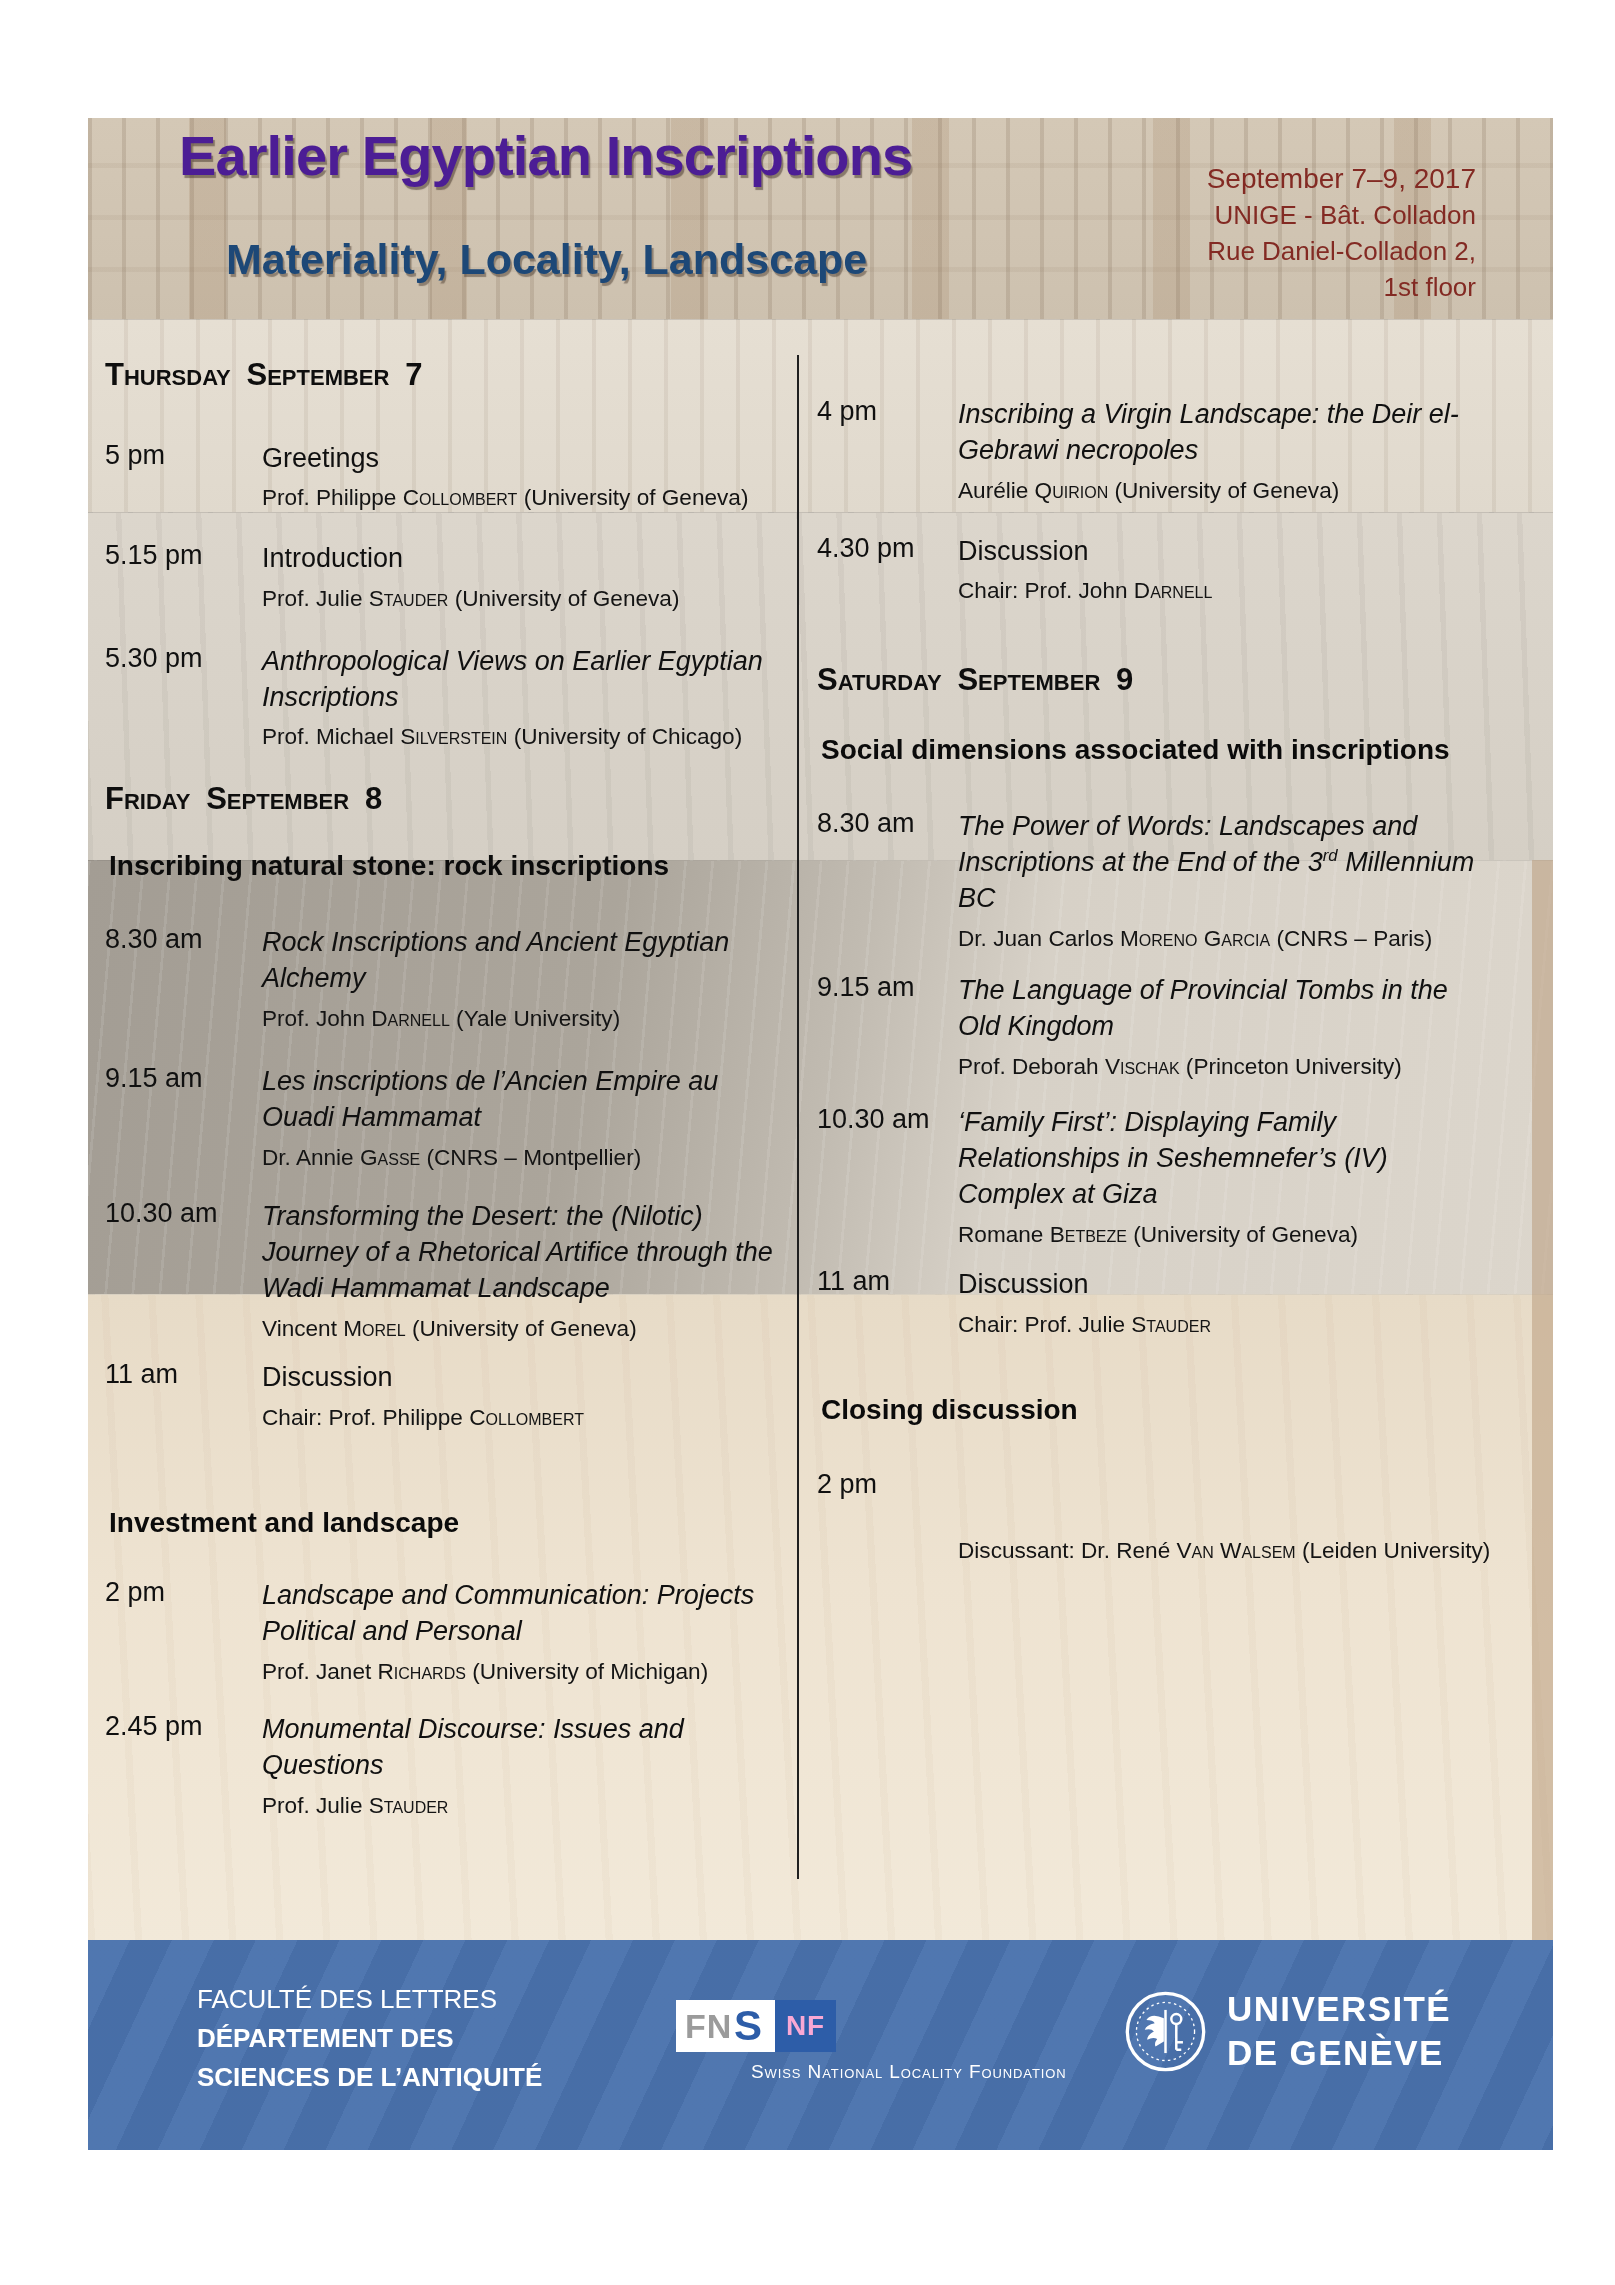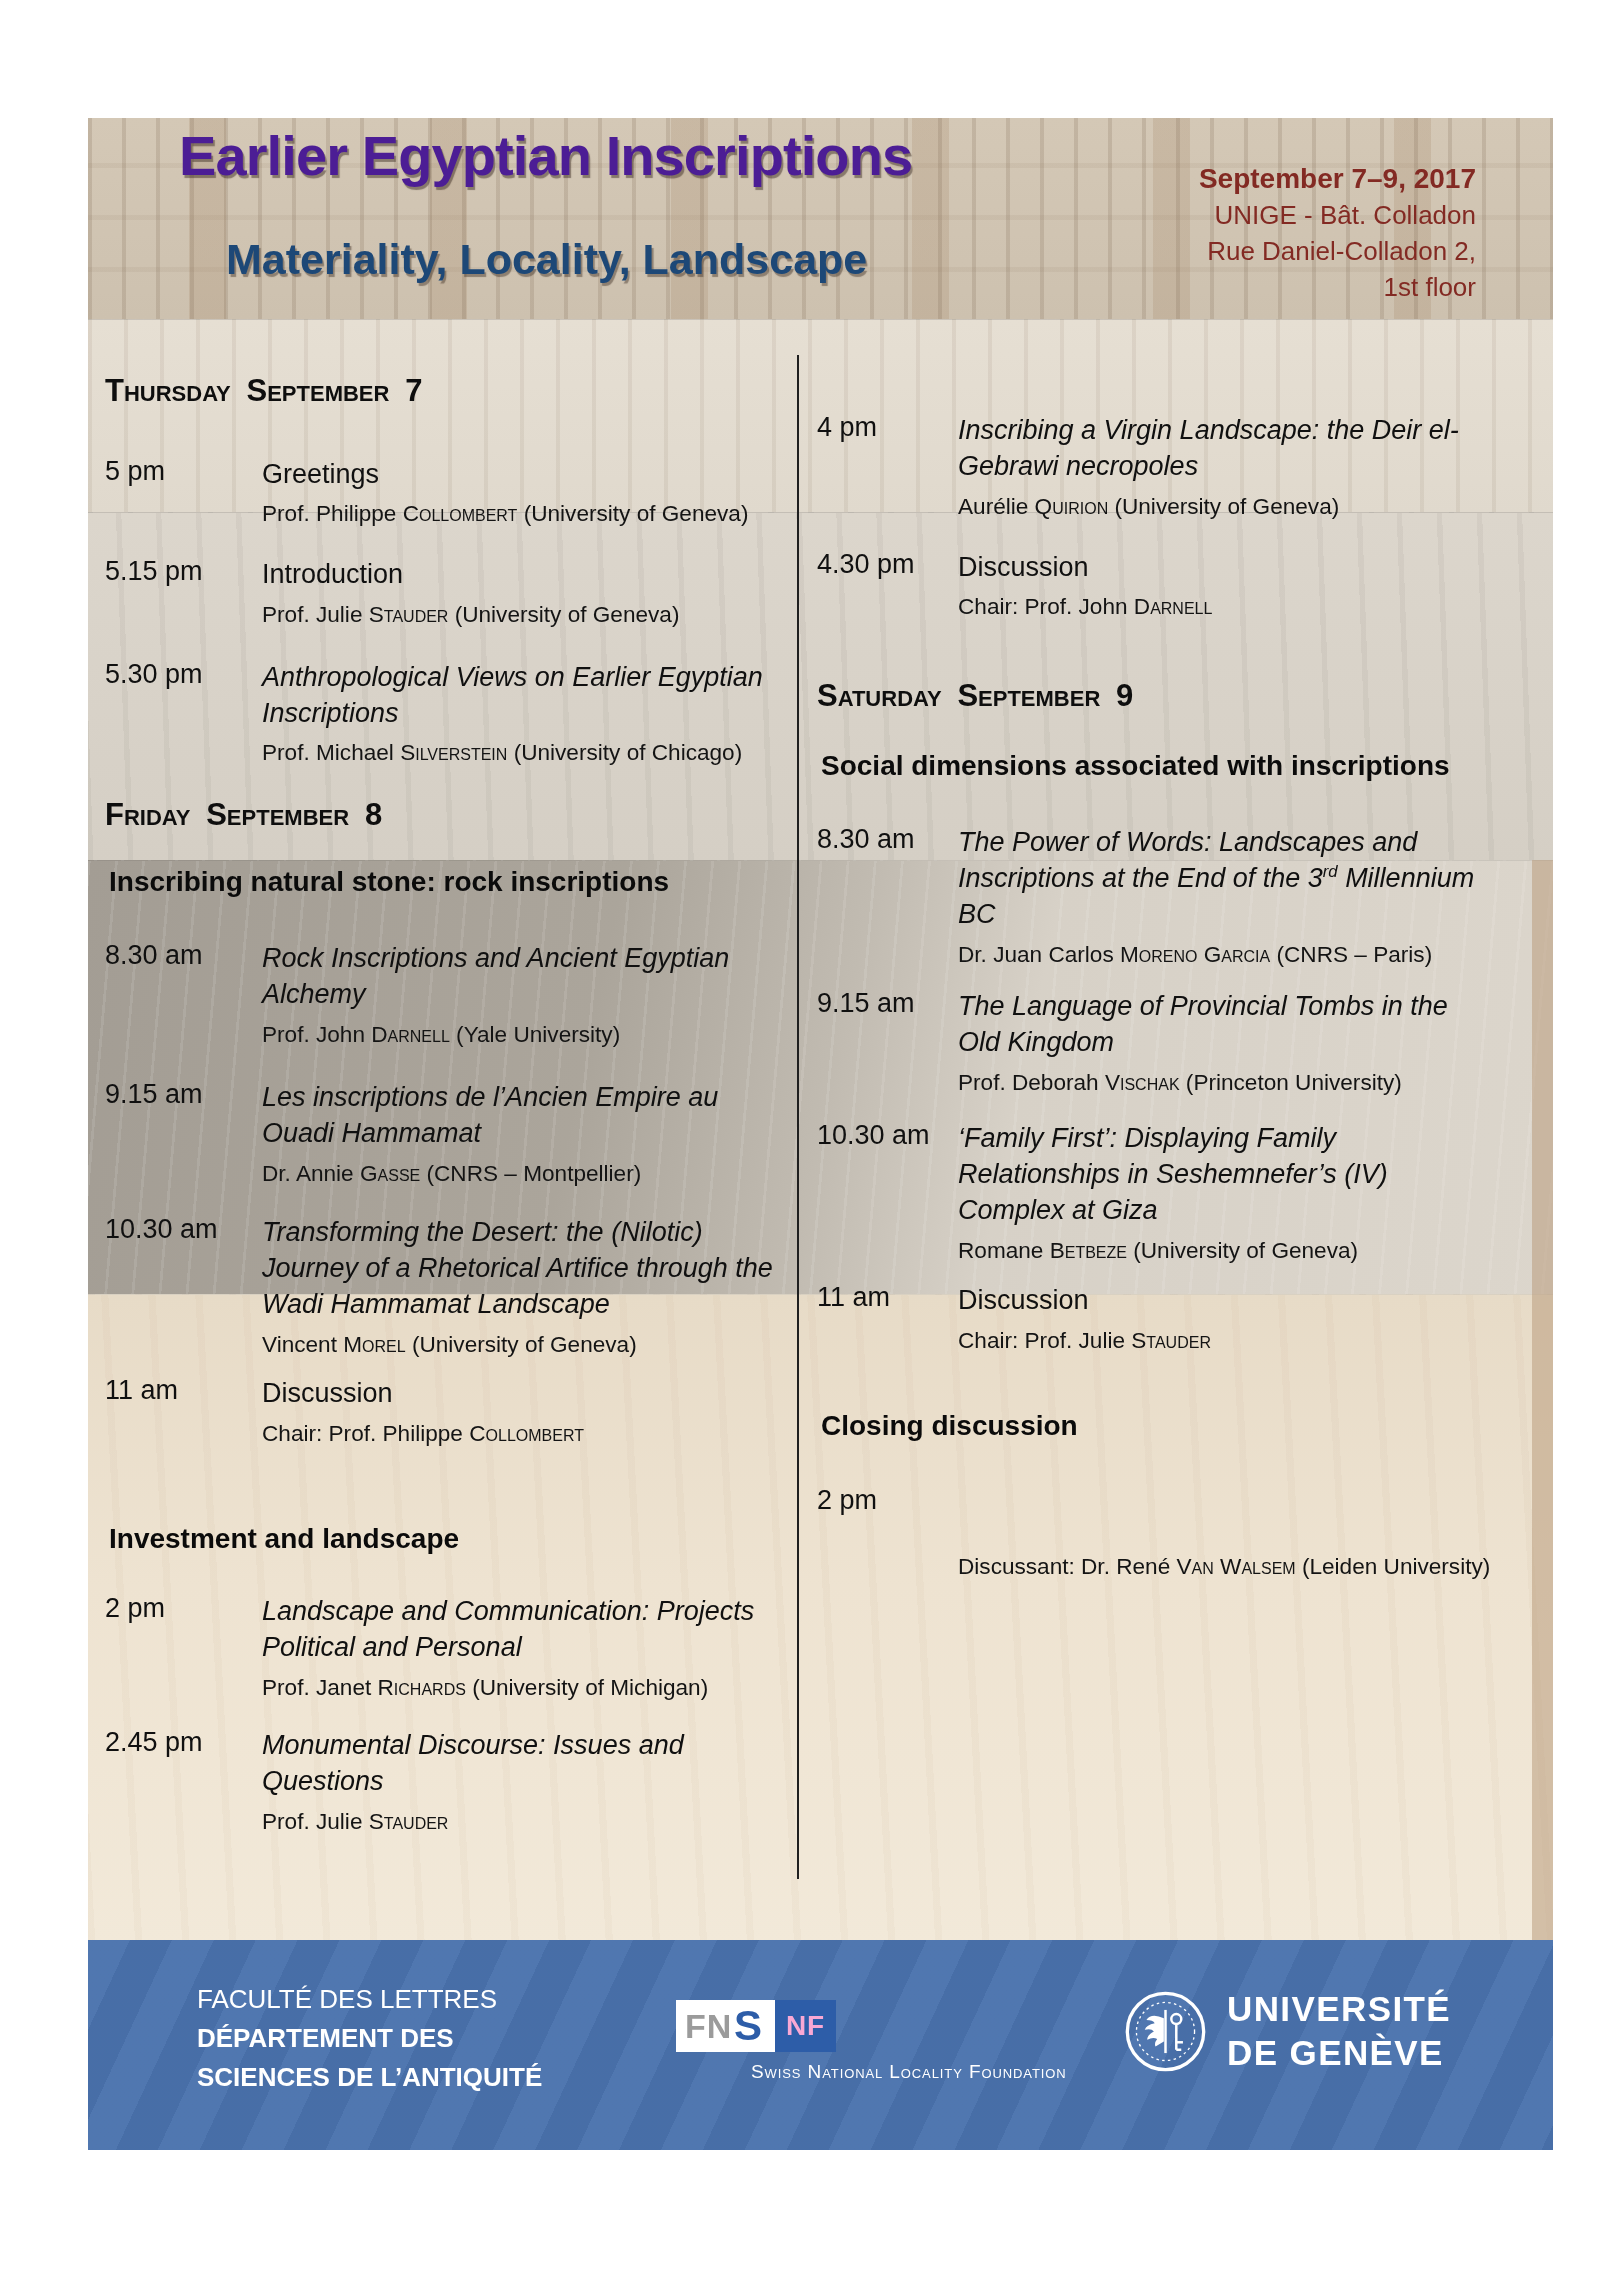--- a/index.html
+++ b/index.html
@@ -34,25 +34,25 @@
   .right-strip{position:absolute;left:1444px;top:742px;width:22px;height:1081px;
     background:#b99c7e;opacity:.55;}
 
   
   .title{position:absolute;left:179px;top:123px;font-size:56px;font-weight:bold;
     color:#4c1d95;letter-spacing:-0.9px;text-shadow:1.8px 2.7px 0.9px rgba(62,46,36,0.50);}
   .subtitle{position:absolute;left:226px;top:235px;font-size:43px;font-weight:bold;
     color:#1d4877;text-shadow:1.8px 2.7px 0.9px rgba(62,46,36,0.45);}
   .dateblock{position:absolute;right:140px;top:161px;text-align:right;color:#832a23;
     font-size:26px;line-height:36px;}
-  .dateblock .d1{font-weight:bold;font-size:28px;}
+  .dateblock .d1{font-weight:normal;font-size:28px;}
 
   
   .divider{position:absolute;left:797px;top:355px;width:1.8px;height:1524px;background:#1f1f1f;}
-  .col{position:absolute;top:360px;}
+  .col{position:absolute;top:344px;}
   .col-left{left:105px;width:673px;}
   .col-right{left:817px;width:674px;}
   .day-head{margin:0;font-size:31px;font-weight:700;font-variant:small-caps;
     word-spacing:7.2px;color:#0e0e0e;}
   .sect-head{margin:4px;font-size:28px;font-weight:700;color:#0b0b0b;}
   .item{display:flex;}
   .time{flex:0 0 auto;width:157px;font-size:27px;color:#101010;}
   .col-right .time{width:141px;}
   .body{flex:1;min-width:0;}
   .title-l{font-size:27px;font-style:italic;line-height:1.34;color:#101010;}

